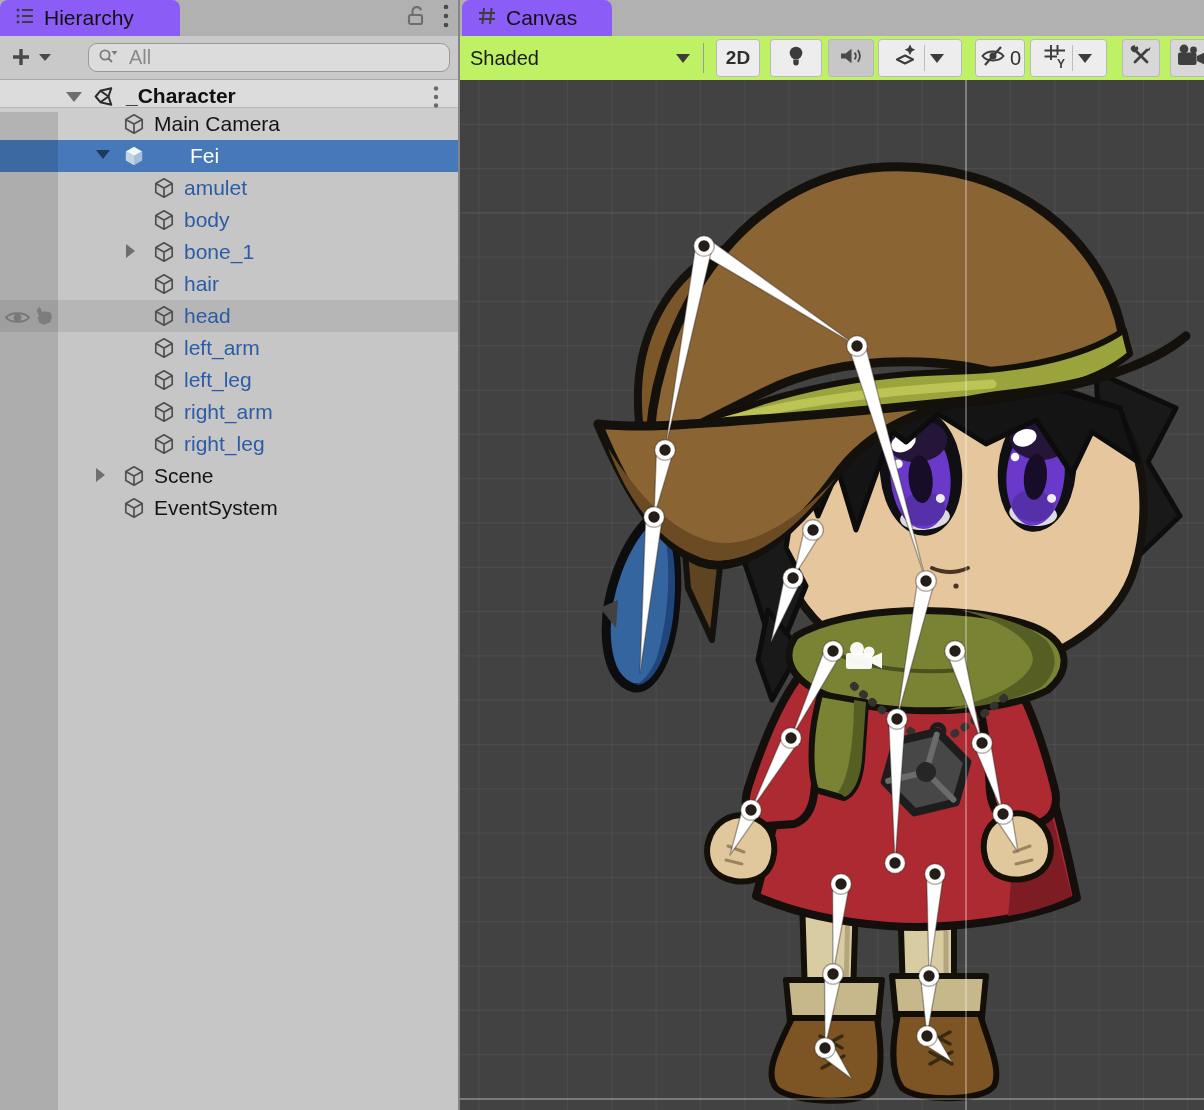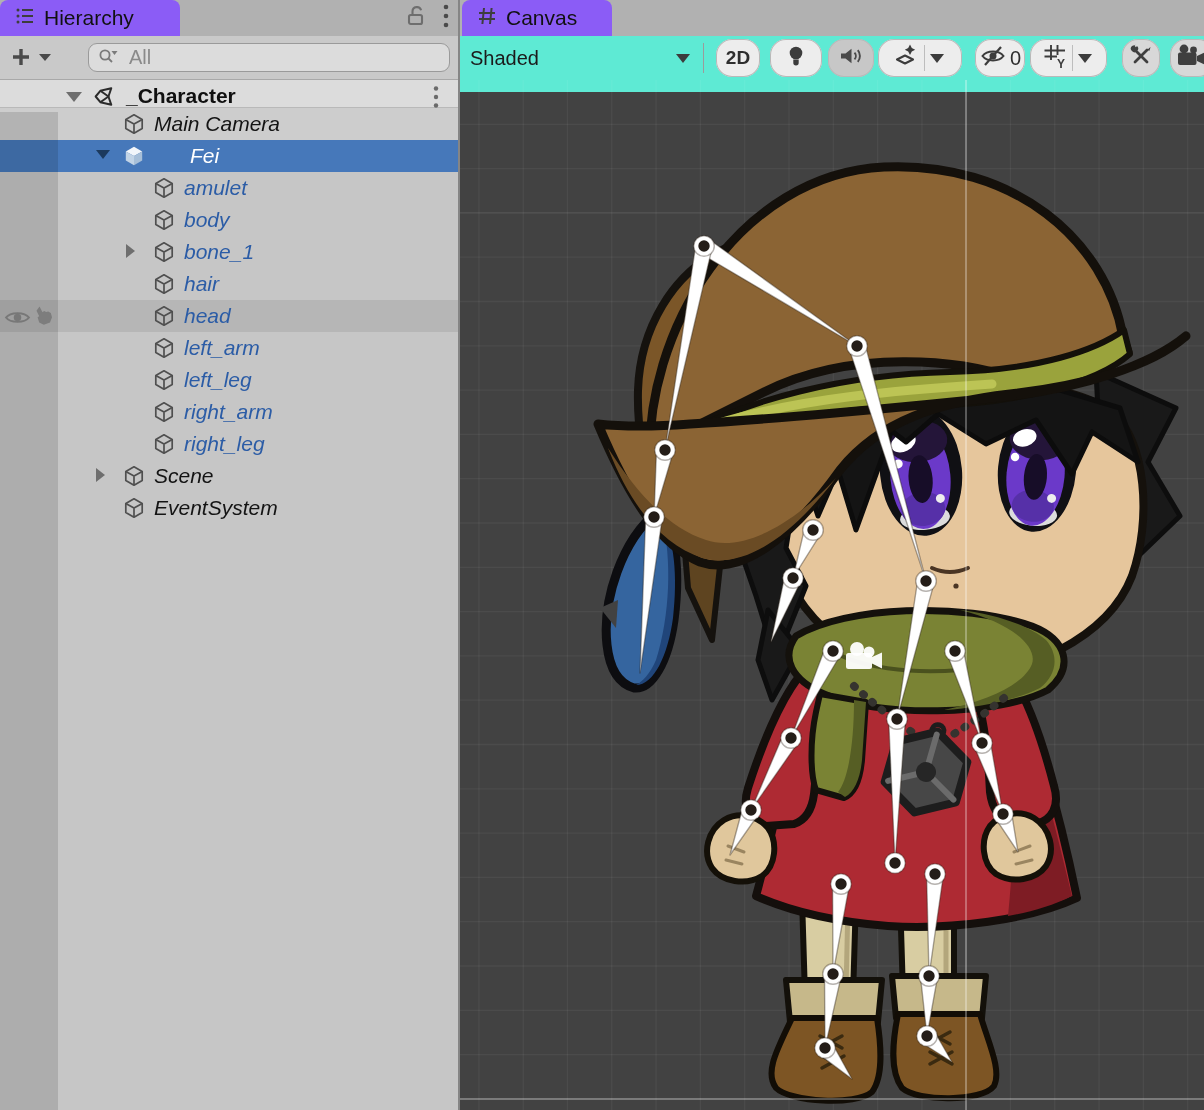--- a/index.html
+++ b/index.html
@@ -27,45 +27,45 @@
   .tree-wrap{position:absolute;left:0;top:80px;width:458px;height:1030px;background:#c6c6c6;overflow:hidden;}
   .gutter-strip{position:absolute;left:0;top:32px;bottom:0;width:58px;background:rgba(0,0,0,0.125);z-index:2;pointer-events:none;}
 
   .scene-row{position:relative;height:28px;background:#dcdcdc;border-bottom:1px solid #b9b9b9;box-sizing:border-box;z-index:1;}
   .scene-row .arr{position:absolute;left:66px;top:12px;width:0;height:0;
       border-left:8px solid transparent;border-right:8px solid transparent;border-top:10px solid #6e6e6e;}
   .scene-row .uicon{position:absolute;left:92px;top:4px;}
   .scene-row .slabel{position:absolute;left:126px;top:0;line-height:31px;font-size:21px;font-weight:bold;color:#101010;}
   .scene-row .kebab{position:absolute;right:18px;top:5px;}
 
-  #tree-items{position:relative;z-index:1;font-style:italic;}
+  #tree-items{position:relative;z-index:1;}
   .trow{position:relative;height:32px;line-height:32px;white-space:nowrap;}
   .trow.light{background:#cdcdcd;}
   .trow.hover{background:#b6b6b6;padding-left:36px;}
   .trow.selected{background:#4678ba;}
   .trow .arr{position:absolute;top:10px;width:0;height:0;}
   .trow .arr.exp{border-left:7px solid transparent;border-right:7px solid transparent;border-top:9px solid #5a5a5a;}
   .trow.selected .arr.exp{border-top-color:#1c3a5e;}
   .trow .arr.col{border-top:7px solid transparent;border-bottom:7px solid transparent;border-left:9px solid #6e6e6e;margin-top:-2px;}
   .trow .ticon{position:absolute;top:4px;width:24px;height:24px;}
   .trow .lbl{position:absolute;top:0;font-size:21px;color:#141414;}
   .trow.prefab .lbl{color:#2b5ca6;}
   .trow.selected .lbl{color:#ffffff;margin-left:36px;}
   .trow.disabled .lbl{color:#93a6c4;}
   .trow.disabled .ticon{opacity:.45;}
   .gut-ic{position:absolute;top:6px;z-index:3;}
 
   
   .right-panel{position:absolute;left:460px;top:0;width:744px;height:1110px;background:#424242;}
-  .s-toolbar{position:absolute;left:0;top:36px;width:744px;height:56px;background:#5eead4;}
+  .s-toolbar{position:absolute;left:0;top:36px;width:744px;height:44px;background:#bef264;}
   .shaded{position:absolute;left:4px;top:3px;width:236px;height:38px;display:flex;align-items:center;}
   .shaded .sh-label{font-size:20px;color:#1b1b1b;margin-left:6px;}
   .shaded .caret{position:absolute;right:10px;}
   .vsep{position:absolute;top:7px;width:1px;height:30px;background:#9b9b9b;}
-  .tbtn{position:absolute;top:3px;height:38px;background:#ededed;border-radius:16px;
+  .tbtn{position:absolute;top:3px;height:38px;background:#ededed;border-radius:4px;
         display:flex;align-items:center;justify-content:center;box-shadow:0 0 0 1px #b9b9b9 inset;}
   .tbtn.off{background:#c7c7c7;}
   .tbtn.dim{background:#d8d8d8;}
   .tbtn .num{font-size:20px;color:#2e2e2e;margin-left:3px;}
   .lbl2d{font-size:19px;font-weight:bold;color:#2e2e2e;}
   .btn-caret{width:24px;display:flex;align-items:center;justify-content:center;border-left:1px solid #bdbdbd;height:26px;}
   .caret-tri{width:0;height:0;border-left:7px solid transparent;border-right:7px solid transparent;border-top:9px solid #3c3c3c;}
 
   .viewport{position:absolute;left:0;top:80px;width:744px;height:1030px;}
 </style>

